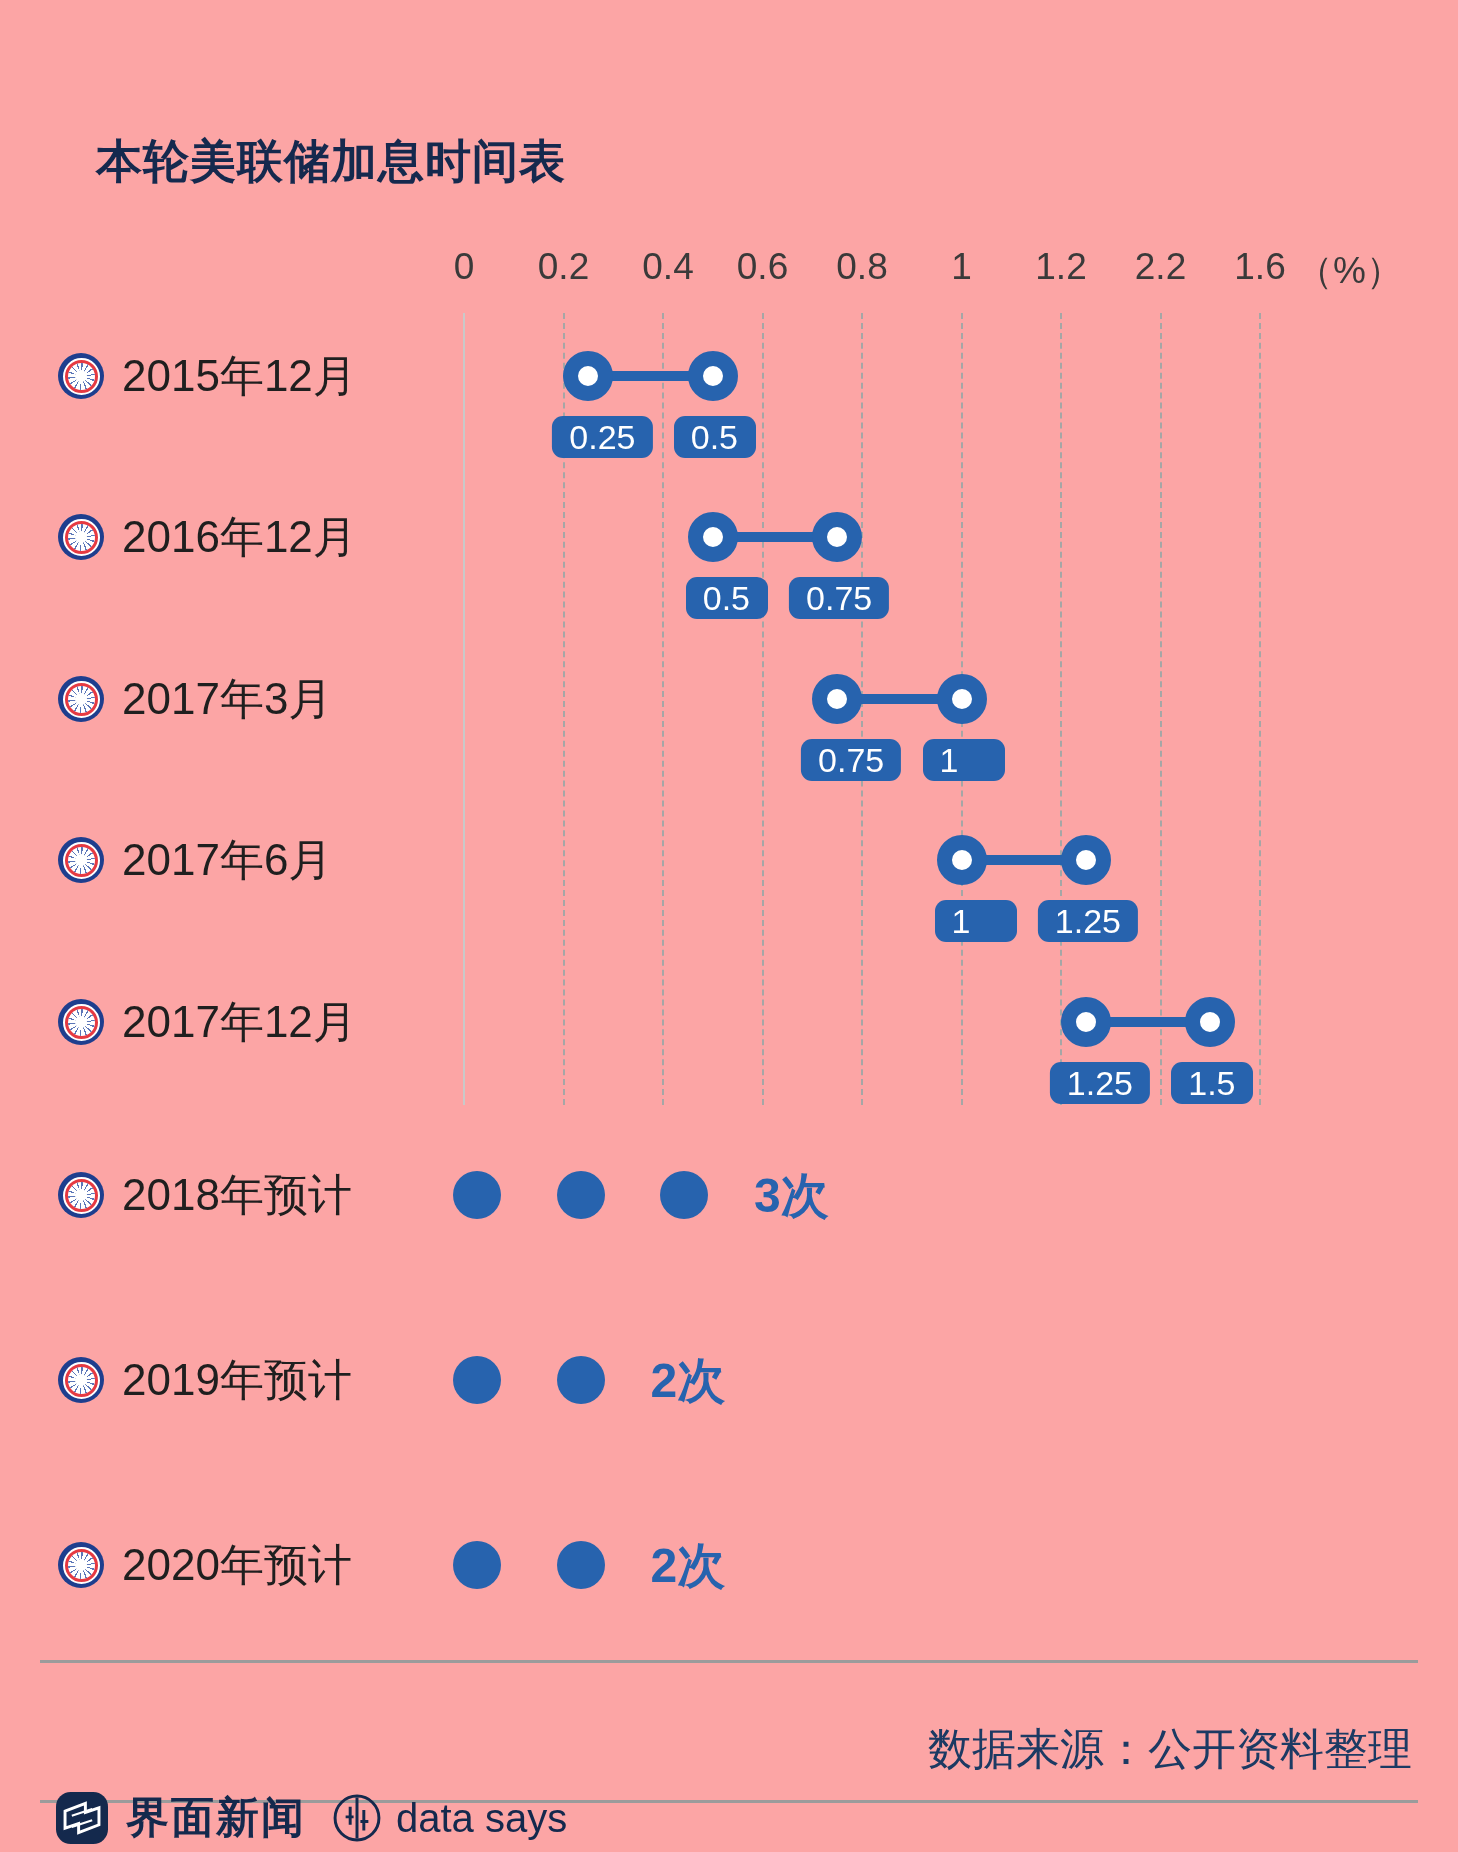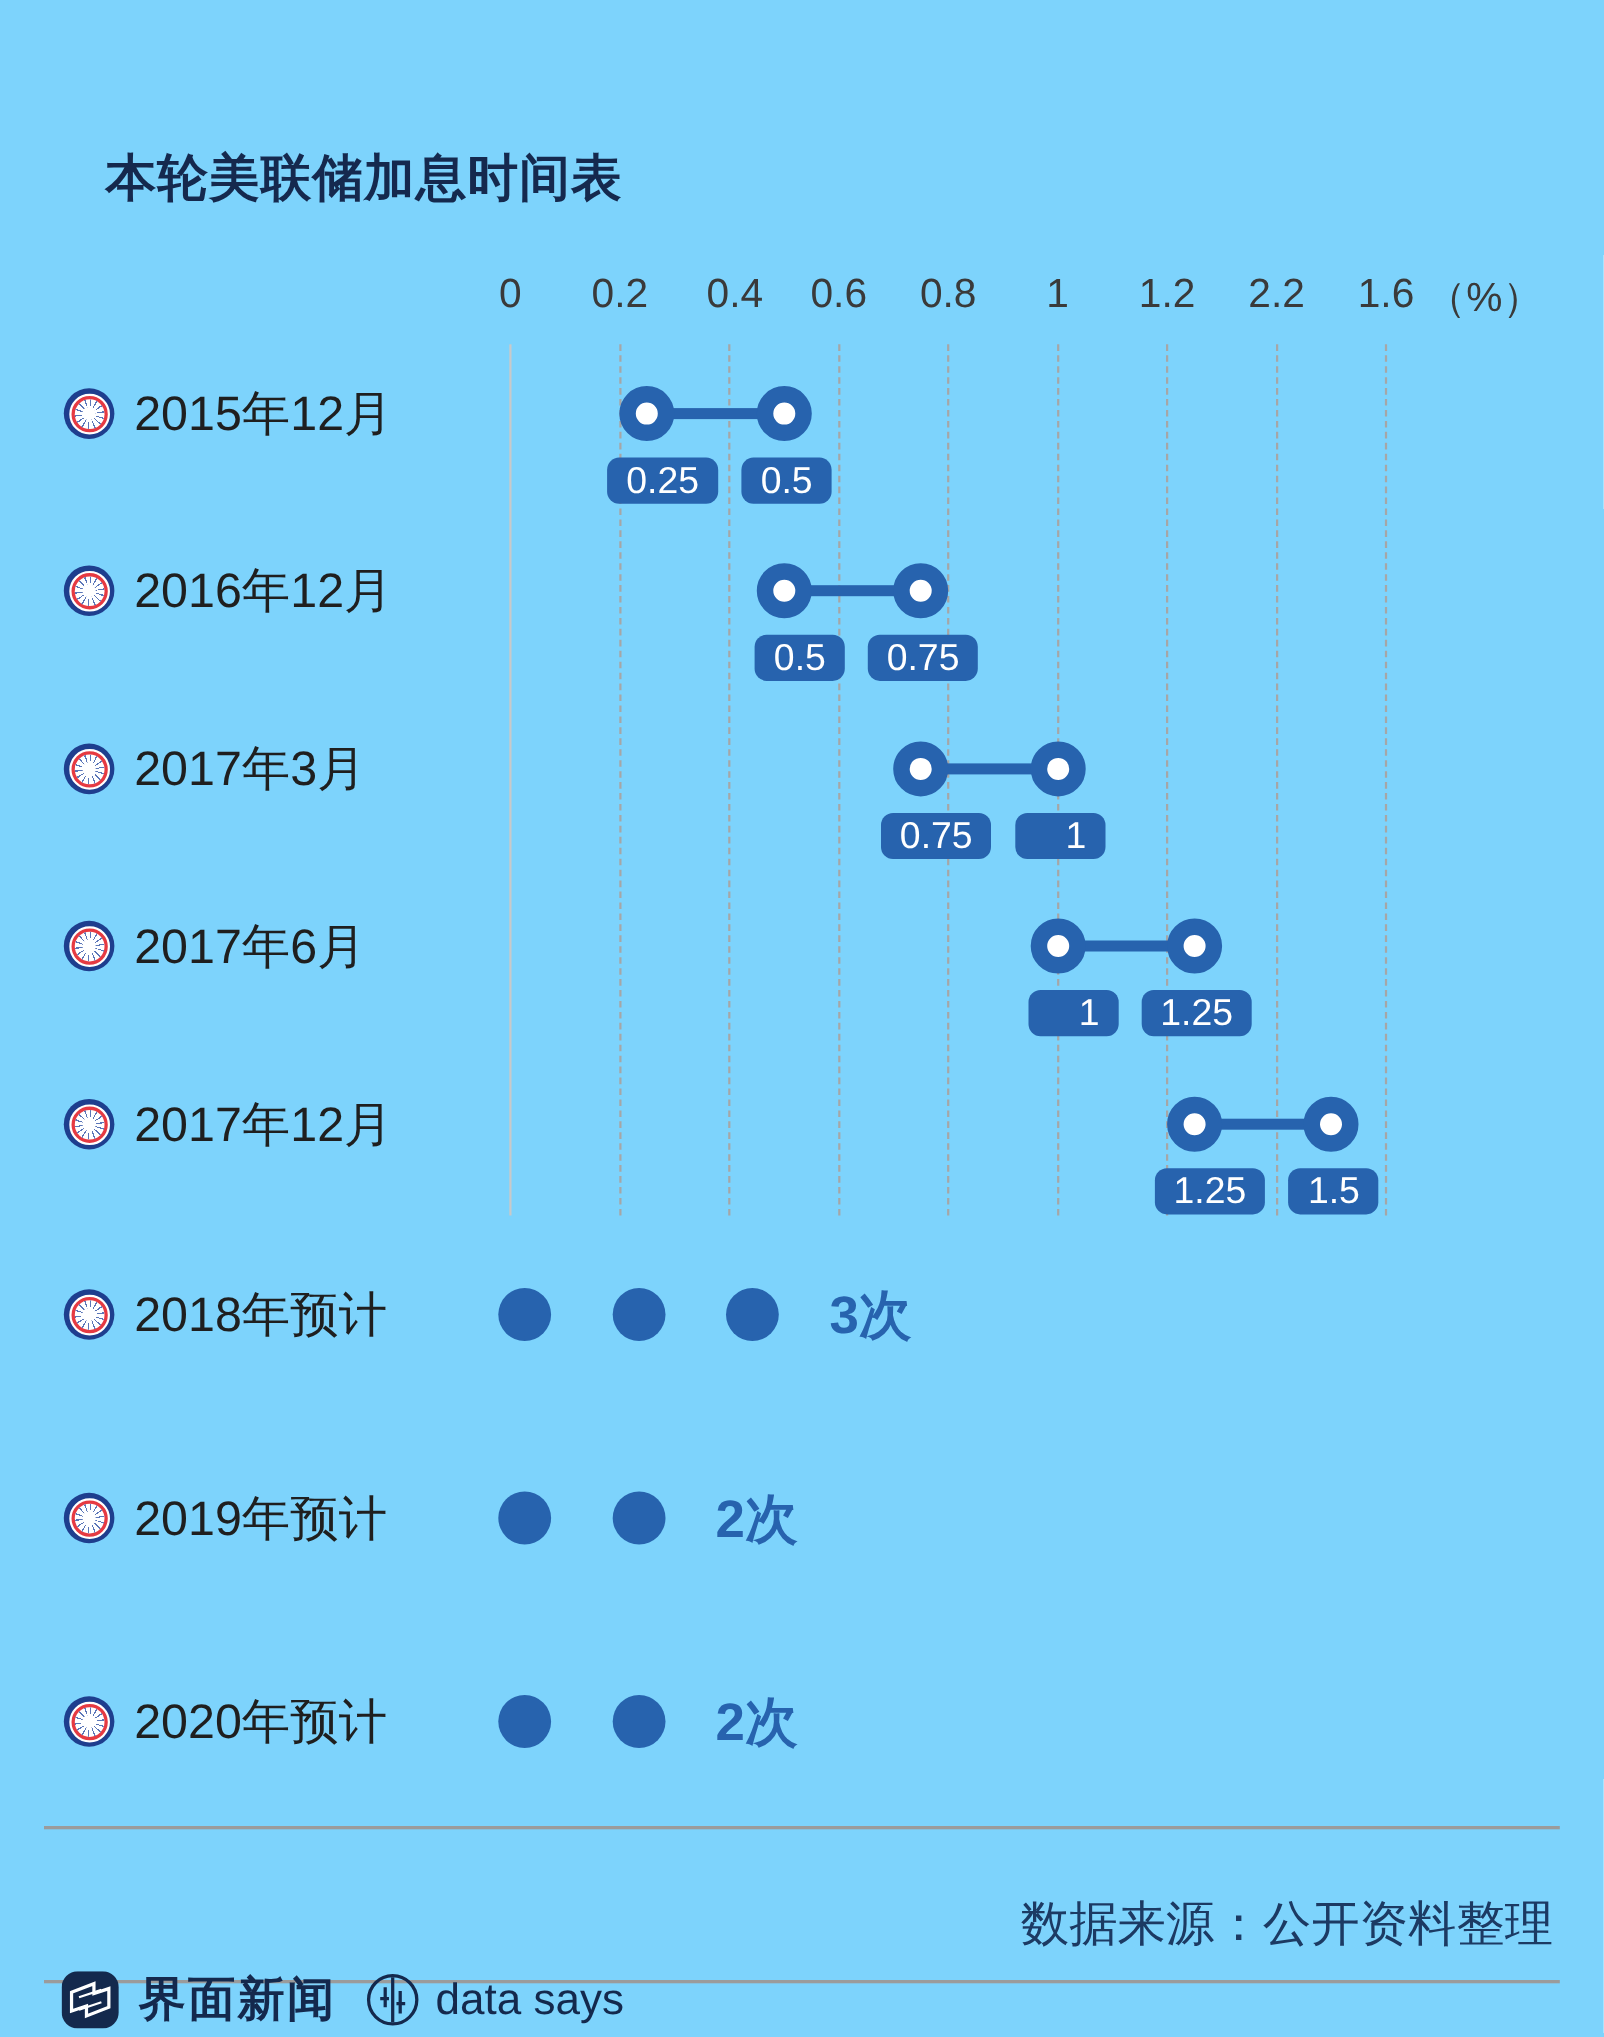--- a/index.html
+++ b/index.html
@@ -1,17 +1,17 @@
 <!DOCTYPE html>
 <html><head>
 <meta charset="utf-8">
 <style>
   html,body{margin:0;padding:0;background:#ffffff;}
   body{font-family:"Liberation Sans","DejaVu Sans",sans-serif;}
-  #stage{position:relative;width:1458px;height:1852px;background:#7dd3fc;overflow:hidden;}
+  #stage{position:relative;width:1458px;height:1852px;background:#fca5a5;overflow:hidden;}
 
   .page-title{position:absolute;left:96px;top:100px;font-size:46px;font-weight:bold;
     color:#15294e;letter-spacing:1px;}
 
   
   .tick-label{position:absolute;top:246px;transform:translateX(-50%);font-size:37px;
     font-weight:300;color:#3a3a3a;white-space:nowrap;}
   .unit-label{position:absolute;top:246px;left:1296px;font-size:37px;font-weight:300;color:#3a3a3a;}
 
   .gridline{position:absolute;width:0;}
@@ -27,21 +27,21 @@
     box-sizing:border-box;display:flex;align-items:center;justify-content:center;}
   .seal-core{width:27px;height:27px;border-radius:50%;background:#fff;position:relative;overflow:hidden;}
   .seal-core::before{content:"";position:absolute;inset:0;
     background:repeating-conic-gradient(#5b76b8 0deg 6deg,transparent 6deg 26deg);}
   .seal-core::after{content:"";position:absolute;inset:29%;background:#fff;border-radius:50%;}
 
   .dumbbell-bar{position:absolute;height:10px;background:#2763ae;}
   .dumbbell-dot{position:absolute;width:20px;height:20px;border:15px solid #2763ae;
     border-radius:50%;background:#fff;box-sizing:content-box;}
   .value-badge{position:absolute;transform:translateX(-50%);min-width:48px;height:42px;
-    background:#2763ae;color:#fff;font-size:34px;line-height:42px;text-align:right;
+    background:#2763ae;color:#fff;font-size:34px;line-height:42px;text-align:left;
     border-radius:11px;padding:0 17px;white-space:nowrap;}
 
   .forecast-dot{position:absolute;width:48px;height:48px;border-radius:50%;background:#2763ae;}
   .forecast-count{position:absolute;font-size:48px;font-weight:bold;color:#2763ae;white-space:nowrap;}
 
   
   .divider{position:absolute;left:40px;width:1378px;height:0;border-top:3px solid #9b9b9b;}
   .footer-left{position:absolute;left:56px;top:1788px;height:60px;display:flex;align-items:center;}
   .brand-name{font-size:43px;font-weight:bold;color:#14294d;margin-left:18px;letter-spacing:2px;}
   .datasays-label{font-size:40px;color:#14294d;margin-left:14px;}

